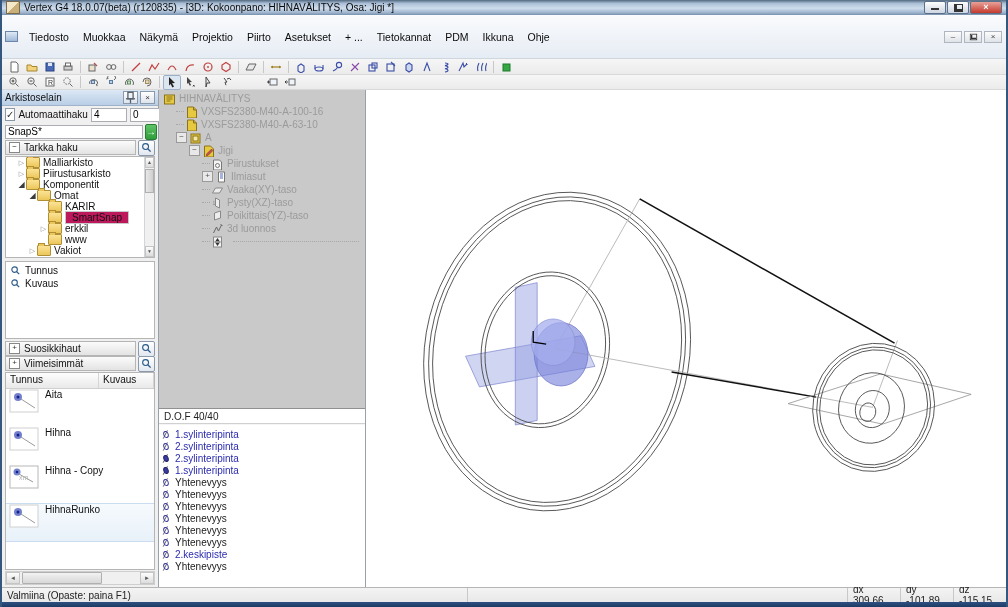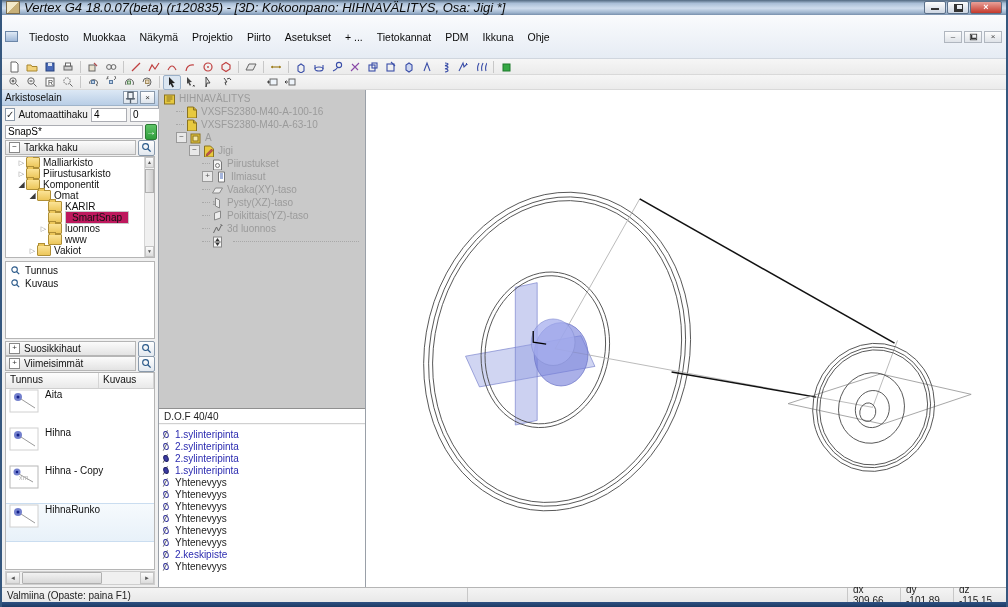--- a/index.html
+++ b/index.html
@@ -4,21 +4,21 @@
 <style>
   html,body{margin:0;padding:0;background:#444;}
   .win{width:1008px;height:607px;position:relative;display:flex;flex-direction:column;
        font-family:"Liberation Sans",sans-serif;font-size:11px;color:#111;
        border-left:2px solid #35577e;border-right:2px solid #35577e;box-sizing:border-box;overflow:hidden;background:#f0f0f0;}
   
   .titlebar{height:15px;flex:0 0 15px;display:flex;align-items:center;padding:0 4px;
     background:linear-gradient(180deg,#51687f 0%,#a9bed6 22%,#cfdded 55%,#9db3cd 85%,#7890ac 100%);}
   .appicon{width:12px;height:11px;background:#e8e4da;border:1px solid #7a6a4a;margin-right:4px;flex:0 0 auto;
     background:linear-gradient(135deg,#f3e9c8 50%,#c8b078 50%);}
-  .title{font-size:13px;color:#0a0a0a;white-space:nowrap;overflow:hidden;flex:1;font-style:italic;}
+  .title{font-size:10px;color:#0a0a0a;white-space:nowrap;overflow:hidden;flex:1;}
   .winbtns{display:flex;gap:1px;}
   .wbtn{width:20px;height:11px;border:1px solid #5a6f88;border-radius:2px;display:flex;align-items:center;justify-content:center;
     background:linear-gradient(#fdfdfd,#cdd6e2);font-size:9px;line-height:1;color:#333;}
   .wbtn.close{background:linear-gradient(#e9a199,#c4392b);color:#fff;width:30px;font-weight:bold;}
   .glyph-min{display:block;width:8px;height:3px;border-bottom:2px solid #333;}
   .glyph-rest{display:block;width:7px;height:6px;border:1px solid #333;box-shadow:2px -2px 0 -0px #333 inset;}
   
   .menubar{height:13px;flex:0 0 13px;display:flex;align-items:center;background:linear-gradient(#fafbfd,#e6ecf4);
     border-bottom:1px solid #d0d6de;padding:15px 2px;}
   .childicon{width:11px;height:9px;border:1px solid #6b86a8;background:linear-gradient(#dfe9f5,#9fb8d8);margin:0 4px 0 1px;}
@@ -555,21 +555,21 @@
               <span class="lbl">KARIR</span>
             </div>
             <div class="treerow sel" style="padding-left: 33px;">
               <span class="arr"></span>
               <span class="folder"></span>
               <span class="lbl">SmartSnap</span>
             </div>
             <div class="treerow" style="padding-left: 33px;">
               <span class="arr">▷</span>
               <span class="folder"></span>
-              <span class="lbl">luonnos</span>
+              <span class="lbl">erkkil</span>
             </div>
             <div class="treerow" style="padding-left: 33px;">
               <span class="arr"></span>
               <span class="folder"></span>
               <span class="lbl">www</span>
             </div>
             <div class="treerow" style="padding-left: 22px;">
               <span class="arr">▷</span>
               <span class="folder"></span>
               <span class="lbl">Vakiot</span>

